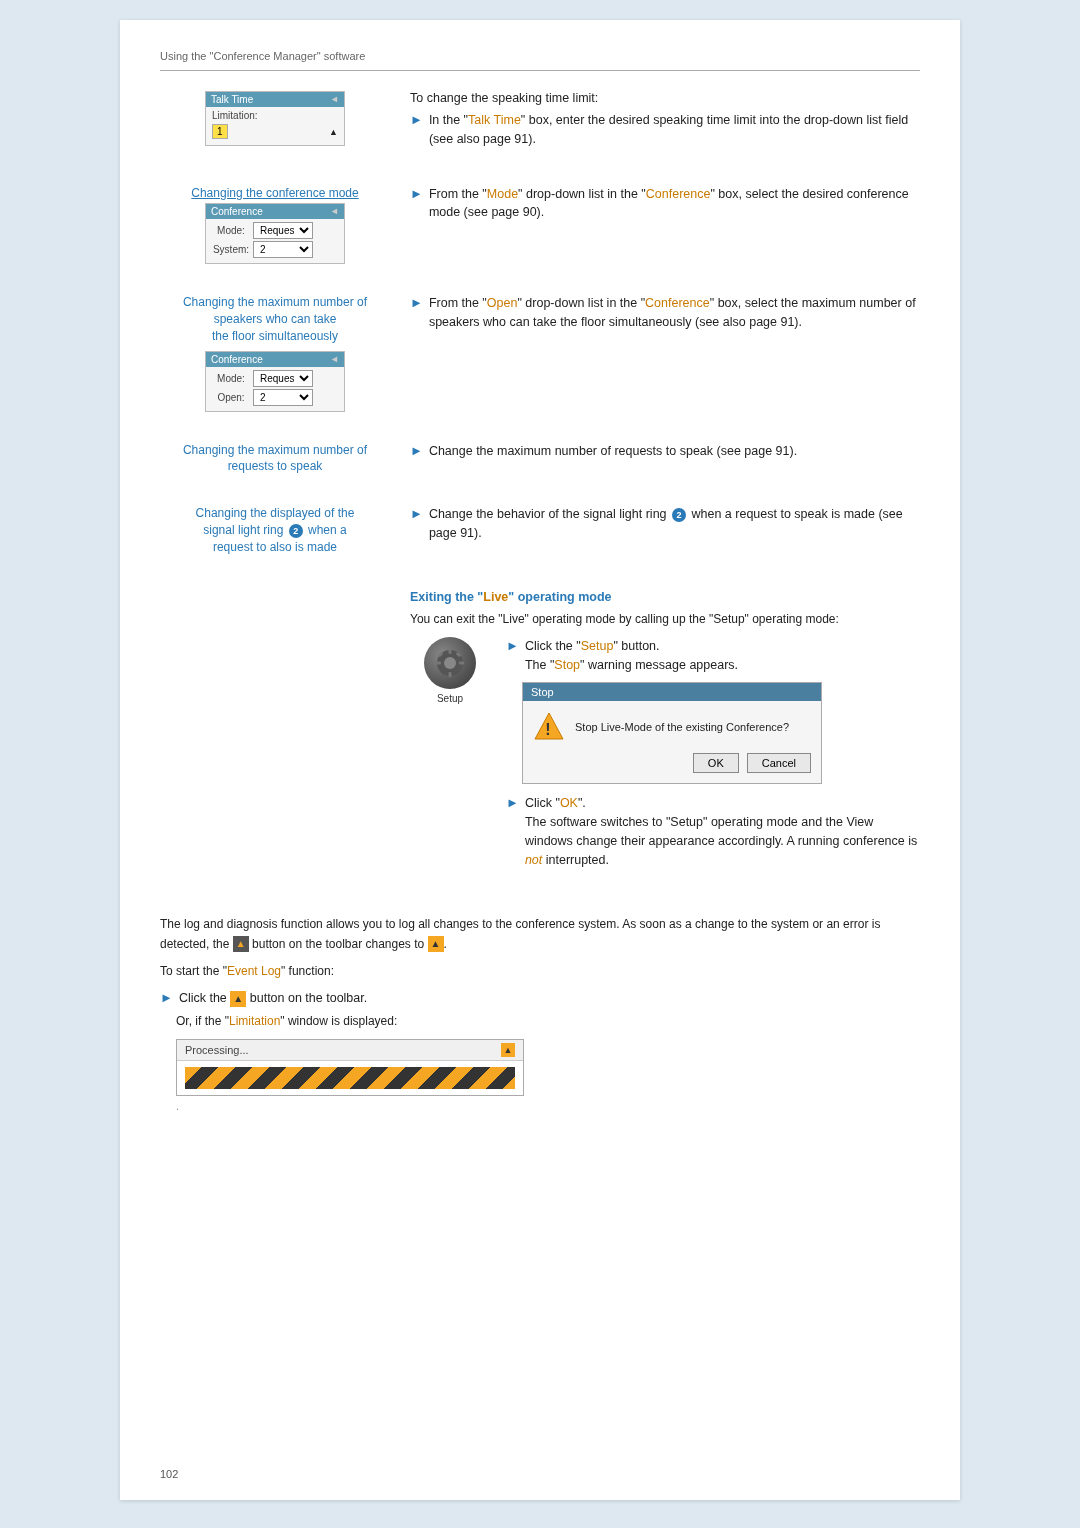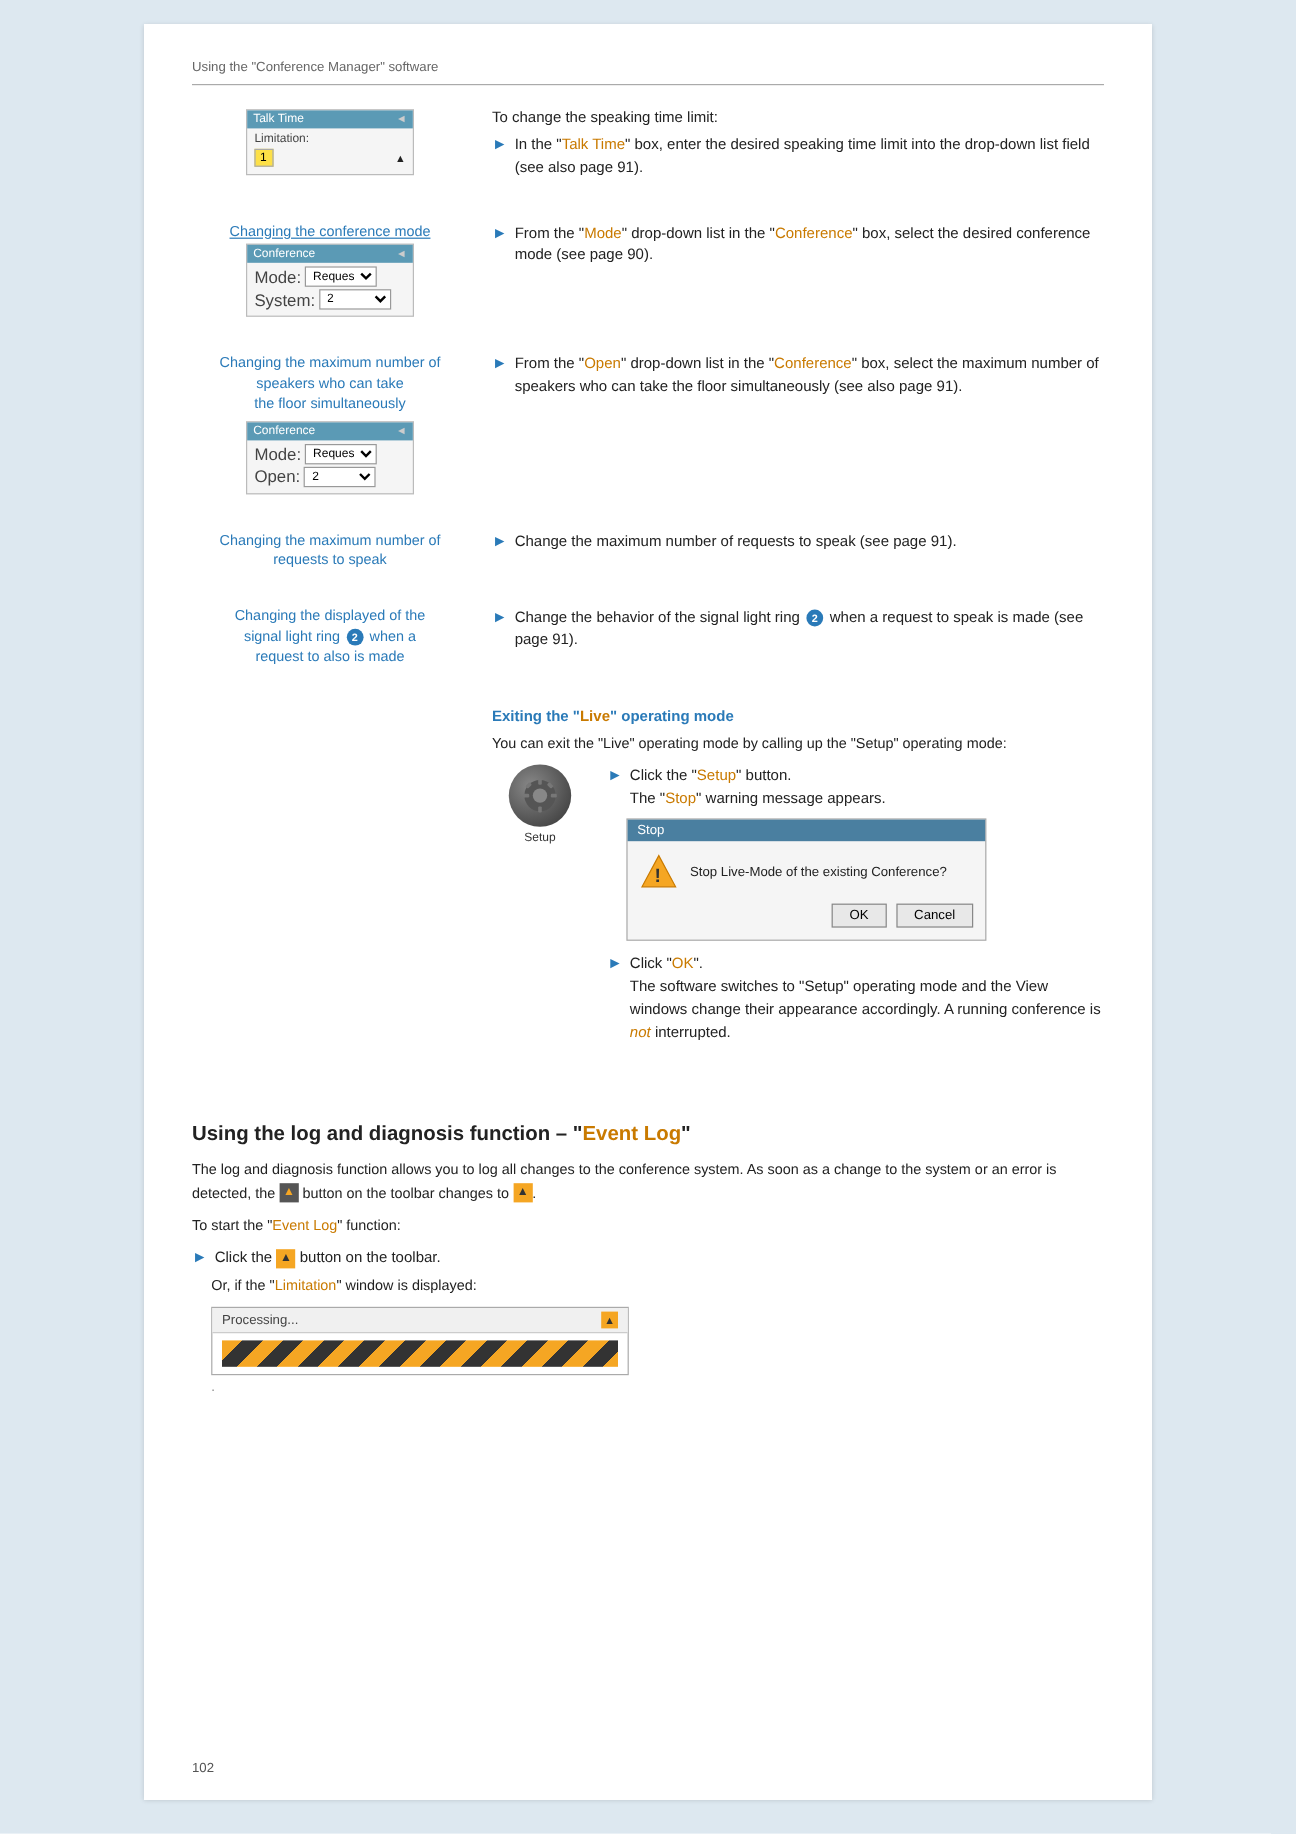--- a/index.html
+++ b/index.html
@@ -130,21 +130,21 @@
     .conf-widget .cw-body {
       padding: 3px 6px;
     }
     .cw-row {
       display: flex;
       align-items: center;
       margin-bottom: 2px;
       gap: 3px;
     }
     .cw-label {
-      font-size: 14px;
+      font-size: 10px;
       color: #444;
       min-width: 38px;
     }
     .cw-select {
       border: 1px solid #999;
       background: #fff;
       font-size: 10px;
       padding: 1px 2px;
       width: 60px;
     }
@@ -475,23 +475,20 @@
                 Click "<span class="link-orange">OK</span>".<br>
                 The software switches to "Setup" operating mode and the View windows change their appearance accordingly. A running conference is <span style="font-style:italic;color:#c97a00;">not</span> interrupted.
               </span>
             </div>
           </div>
         </div>
       </div>
     </div>
 
     <div class="row" style="flex-direction:column;margin-top:10px;">
-      <div class="big-section-title">
-        Using the log and diagnosis function – "<span class="orange">Event Log</span>"
-      </div>
       <div class="body-para">
         The log and diagnosis function allows you to log all changes to the conference system. As soon as a change to the system or an error is detected, the
         <span style="display:inline-block;width:16px;height:16px;background:#555;color:#f5a623;font-size:10px;text-align:center;line-height:16px;font-weight:bold;vertical-align:middle;">▲</span>
         button on the toolbar changes to
         <span style="display:inline-block;width:16px;height:16px;background:#f5a623;color:#333;font-size:10px;text-align:center;line-height:16px;font-weight:bold;vertical-align:middle;">▲</span>.
       </div>
       <div class="body-para">
         To start the "<span class="link-orange">Event Log</span>" function:
       </div>
       <div class="arrow-bullet" style="margin-left:0;margin-bottom:4px;">

